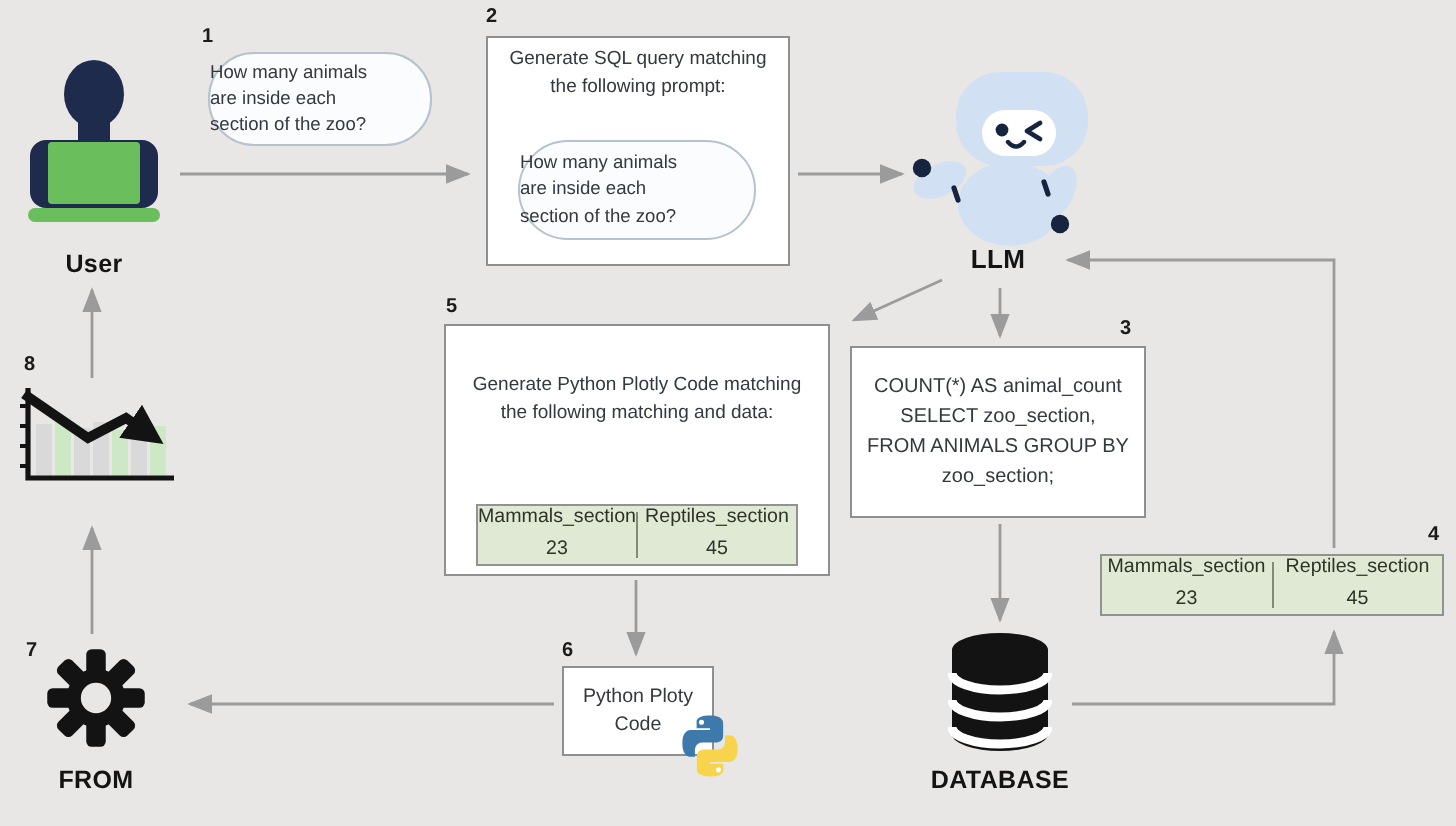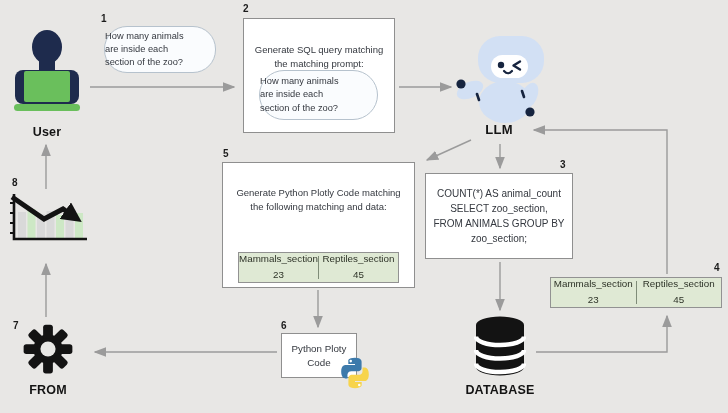--- a/index.html
+++ b/index.html
@@ -70,23 +70,23 @@
   </svg>
   <div class="caption" style="left:12px;top:125px;width:70px">User</div>
 
   <div class="bubble" style="left:104px;top:26px;width:112px;height:47px;border-radius:23px">
     <div>How many animals</div>
     <div>are inside each</div>
     <div>section of the zoo?</div>
   </div>
 
   <div class="box" style="left:243px;top:18px;width:152px;height:115px">
-    <div class="box-title" style="margin-top:24px">
+    <div class="box-title" style="margin-top:4px">
       <div>Generate SQL query matching</div>
-      <div>the matching prompt:</div>
+      <div>the following prompt:</div>
     </div>
     <div class="bubble" style="left:15px;top:51px;width:119px;height:50px;border-radius:25px">
       <div>How many animals</div>
       <div>are inside each</div>
       <div>section of the zoo?</div>
     </div>
   </div>
 
   <svg class="abs" style="left:452px;top:18px" width="104" height="108" viewBox="0 0 104 108">
     <ellipse cx="53" cy="84" rx="26" ry="21" style="fill:var(--robot-blue)"></ellipse>

